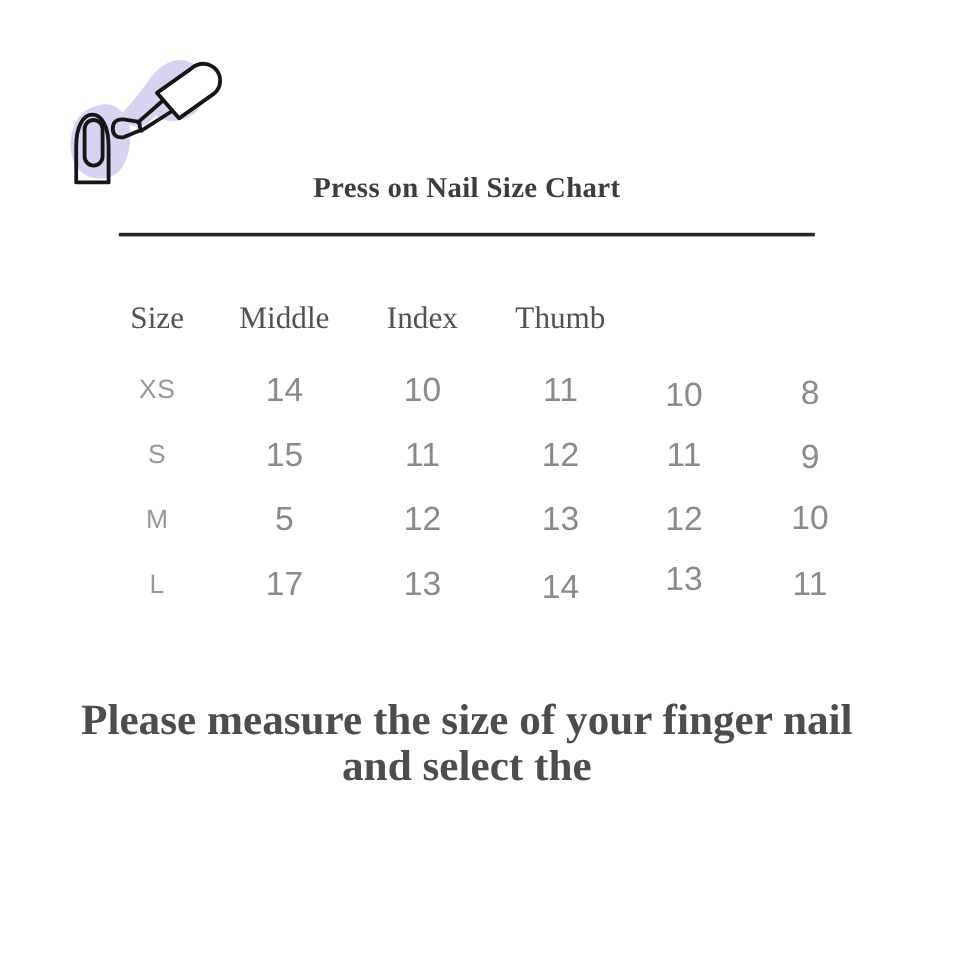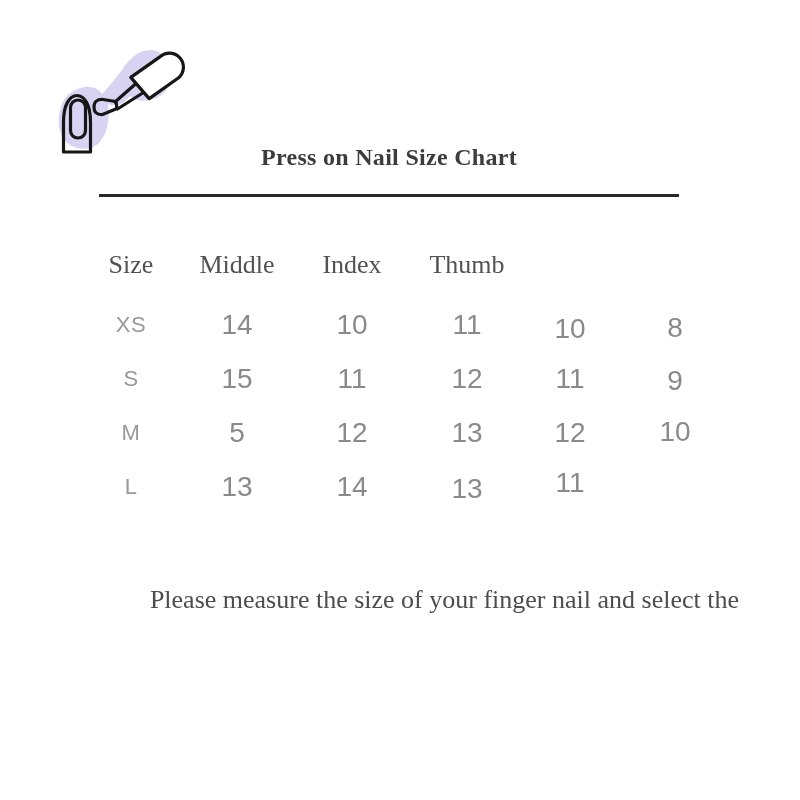--- a/index.html
+++ b/index.html
@@ -93,25 +93,26 @@
   .row-2 .cell:nth-child(6) { transform: translateY(-1px); }
   .row-3 .cell:nth-child(5) { transform: translateY(-4px); }
   .row-3 .cell:nth-child(4) { transform: translateY(2px); }
 
   
   .footer-note {
     position: absolute;
     left: 39px;
     top: 581px;
     width: 700px;
-    text-align: right;
+    text-align: center;
     font-family: "Liberation Serif", serif;
-    font-size: 26px;
+    font-size: 36px;
     line-height: 38px;
     color: #4d4d4d;
+    font-weight: bold;
   }
 </style>
 </head>
 <body>
 
 <div class="page">
 
   <svg class="illus" viewBox="0 0 140 125" aria-hidden="true">
     <path d="M 31,50
              C 40,47 48,50 52,56
@@ -169,20 +170,21 @@
       <div class="cell size-label">M</div>
       <div class="cell value-cell">5</div>
       <div class="cell value-cell">12</div>
       <div class="cell value-cell">13</div>
       <div class="cell value-cell">12</div>
       <div class="cell value-cell">10</div>
     </div>
 
     <div class="trow row-3">
       <div class="cell size-label">L</div>
+      <div class="cell value-cell">17</div>
       <div class="cell value-cell">13</div>
       <div class="cell value-cell">14</div>
       <div class="cell value-cell">13</div>
       <div class="cell value-cell">11</div>
     </div>
   </div>
 
   <div class="footer-note">
     <div>Please measure the size of your finger nail and select the</div>
   </div>

